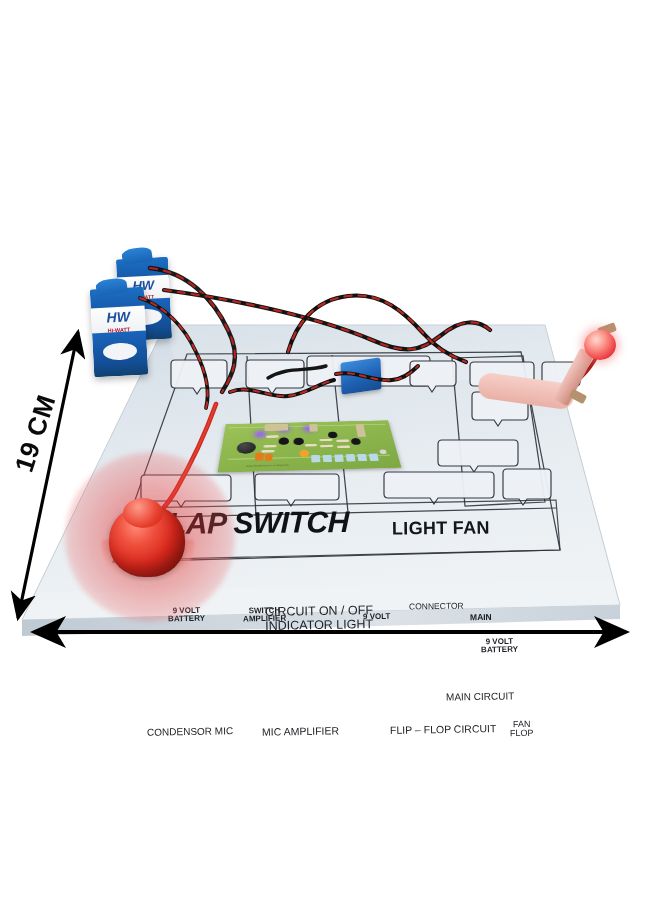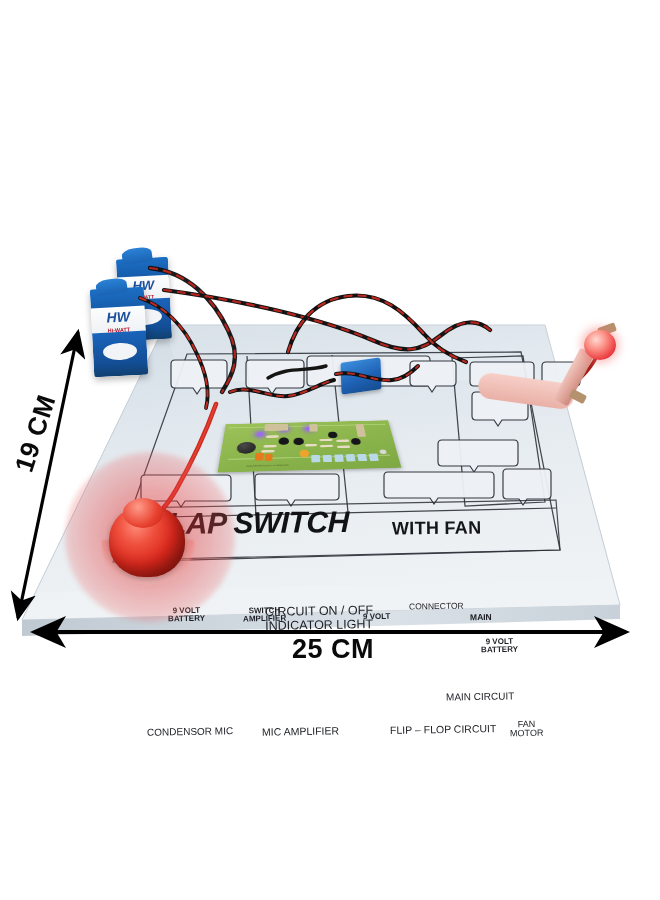--- a/index.html
+++ b/index.html
@@ -341,26 +341,26 @@
       <div class="callout" style="left:262px;top:476px;font-size:10.5px;transform:rotate(-1deg);">
         <span>MIC AMPLIFIER</span>
       </div>
 
       <div class="callout" style="left:390px;top:474px;font-size:10.5px;transform:rotate(-1deg);">
         <span>FLIP – FLOP CIRCUIT</span>
       </div>
 
       <div class="callout" style="left:510px;top:470px;font-size:9px;transform:rotate(-1deg);">
         <span style="display:block;white-space:pre-line;">FAN
-MOTOR</span>
+FLOP</span>
       </div>
     </div>
 
     <div class="board-text" id="title-main">CLAP SWITCH</div>
-    <div class="board-text" id="title-sub">WITH FAN</div>
+    <div class="board-text" id="title-sub">LIGHT FAN</div>
 
     <div id="pcb">
       <div class="comp trace" style="left:4px;top:6px;width:176px;height:2px;"></div>
       <div class="comp trace" style="left:8px;top:58px;width:168px;height:2px;"></div>
 
       <div class="comp mic" style="left:16px;top:32px;width:20px;height:19px;"></div>
 
       <div class="comp led-violet" style="left:36px;top:16px;width:7px;height:7px;"></div>
       <div class="comp led-violet" style="left:62px;top:8px;width:7px;height:7px;"></div>
       <div class="comp led-violet" style="left:90px;top:9px;width:6px;height:6px;"></div>
@@ -475,16 +475,15 @@
           <path d="M9,0 L0,4 L9,8 L6.6,4 Z" fill="#000"></path>
         </marker>
       </defs>
 
       <line x1="78" y1="332" x2="18" y2="618" stroke="#000" stroke-width="3.2" marker-start="url(#arrTail)" marker-end="url(#arrHead)"></line>
 
       <line x1="34" y1="632" x2="626" y2="632" stroke="#000" stroke-width="4" marker-start="url(#arrTail)" marker-end="url(#arrHead)"></line>
     </svg>
 
     <div class="dim-label" id="dim-v-label">19 CM</div>
-    <div class="dim-label" id="dim-h-label">25 CM</div>
 
   </div>
 </div>
 
 </body></html>

